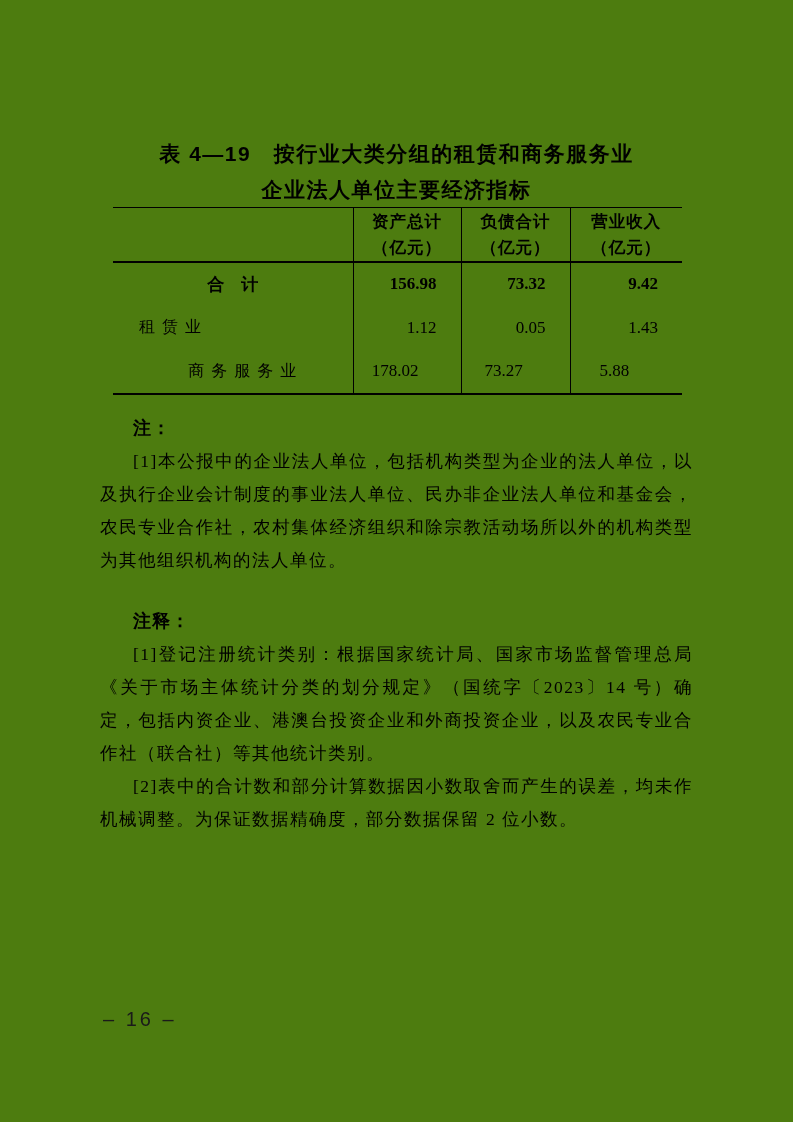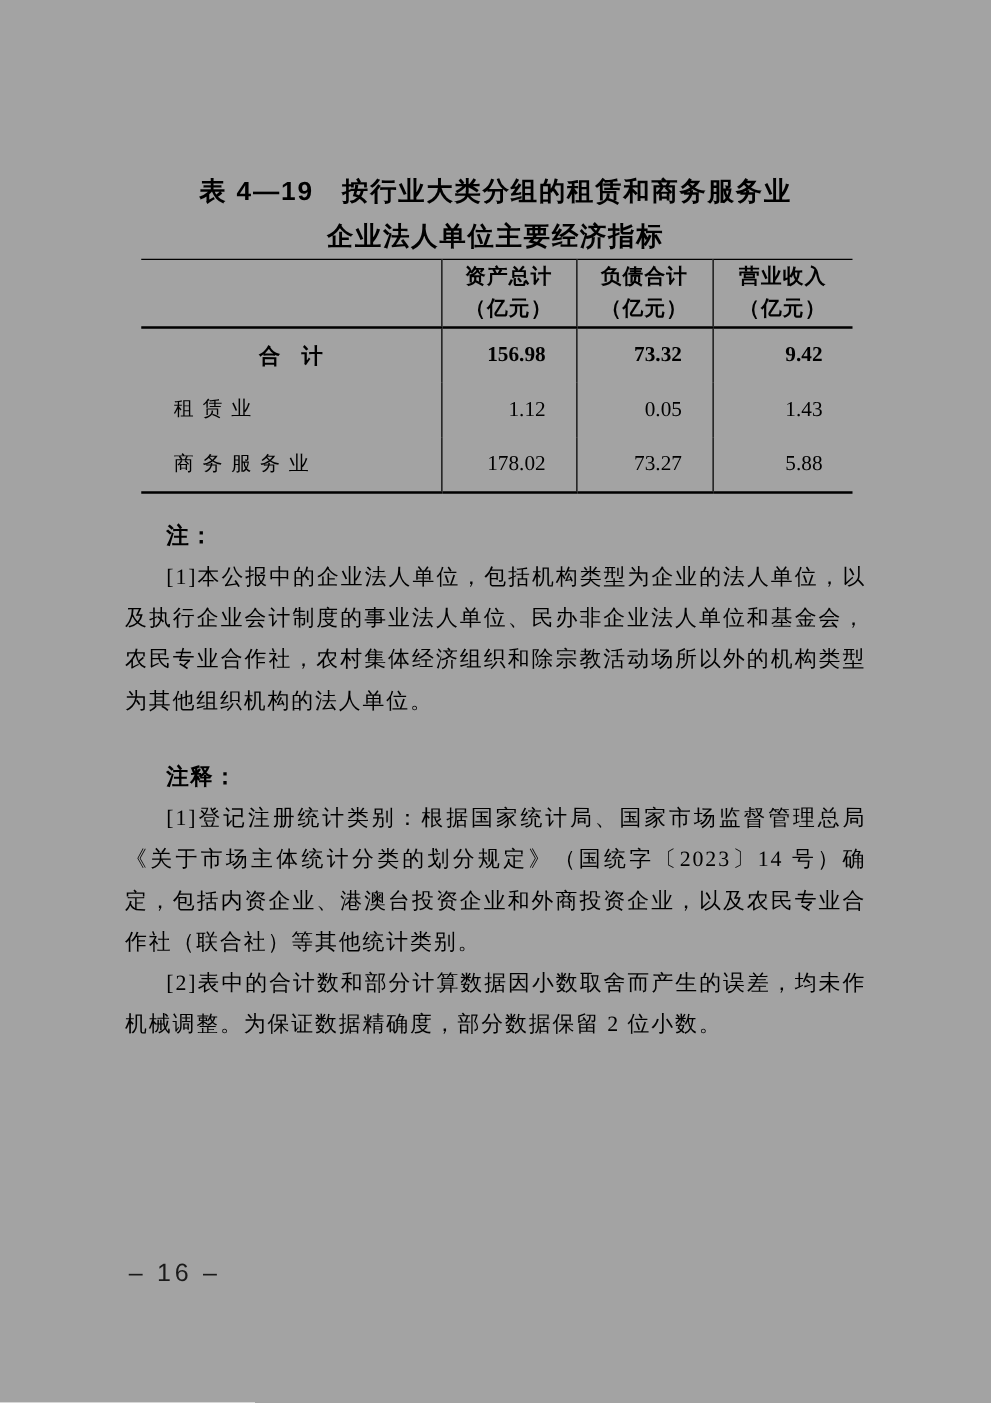--- a/index.html
+++ b/index.html
@@ -1,20 +1,20 @@
 <!DOCTYPE html>
 <html><head>
 <meta charset="utf-8">
 <style>
   * { margin:0; padding:0; box-sizing:border-box; }
   html,body { background:#ffffff; }
   .page {
     position:relative;
     width:793px; height:1122px;
-    background:#a3a3a3;
+    background:#4d7c0f;
     color:#000;
     font-family:"Liberation Serif", serif;
     overflow:hidden;
   }
 
   
   .title-block {
     position:absolute; top:136px; left:0; width:100%;
     text-align:center;
     font-family:"Liberation Sans", sans-serif;
@@ -45,21 +45,21 @@
     font-size:16.5px;
     line-height:26px;
     text-align:center;
     vertical-align:middle;
     letter-spacing:1px;
   }
   .stat-table th:nth-child(n+2),
   .stat-table td:nth-child(n+2) { border-left:1.5px solid #000; }
 
   .stat-table tbody tr { height:44px; }
-  .stat-table tbody tr:last-child td { border-bottom:2px solid #000; }
+  .stat-table tbody tr:last-child td { border-bottom:2px solid #000;text-align:center; }
 
   .stat-table td { vertical-align:middle;margin-top:20px; }
   .stat-table td.row-label {
     text-align:left;
     padding-left:26px;
     font-family:"Liberation Serif", serif;
     font-size:16px;
     letter-spacing:7px;
   }
   .stat-table td.cell-value {

